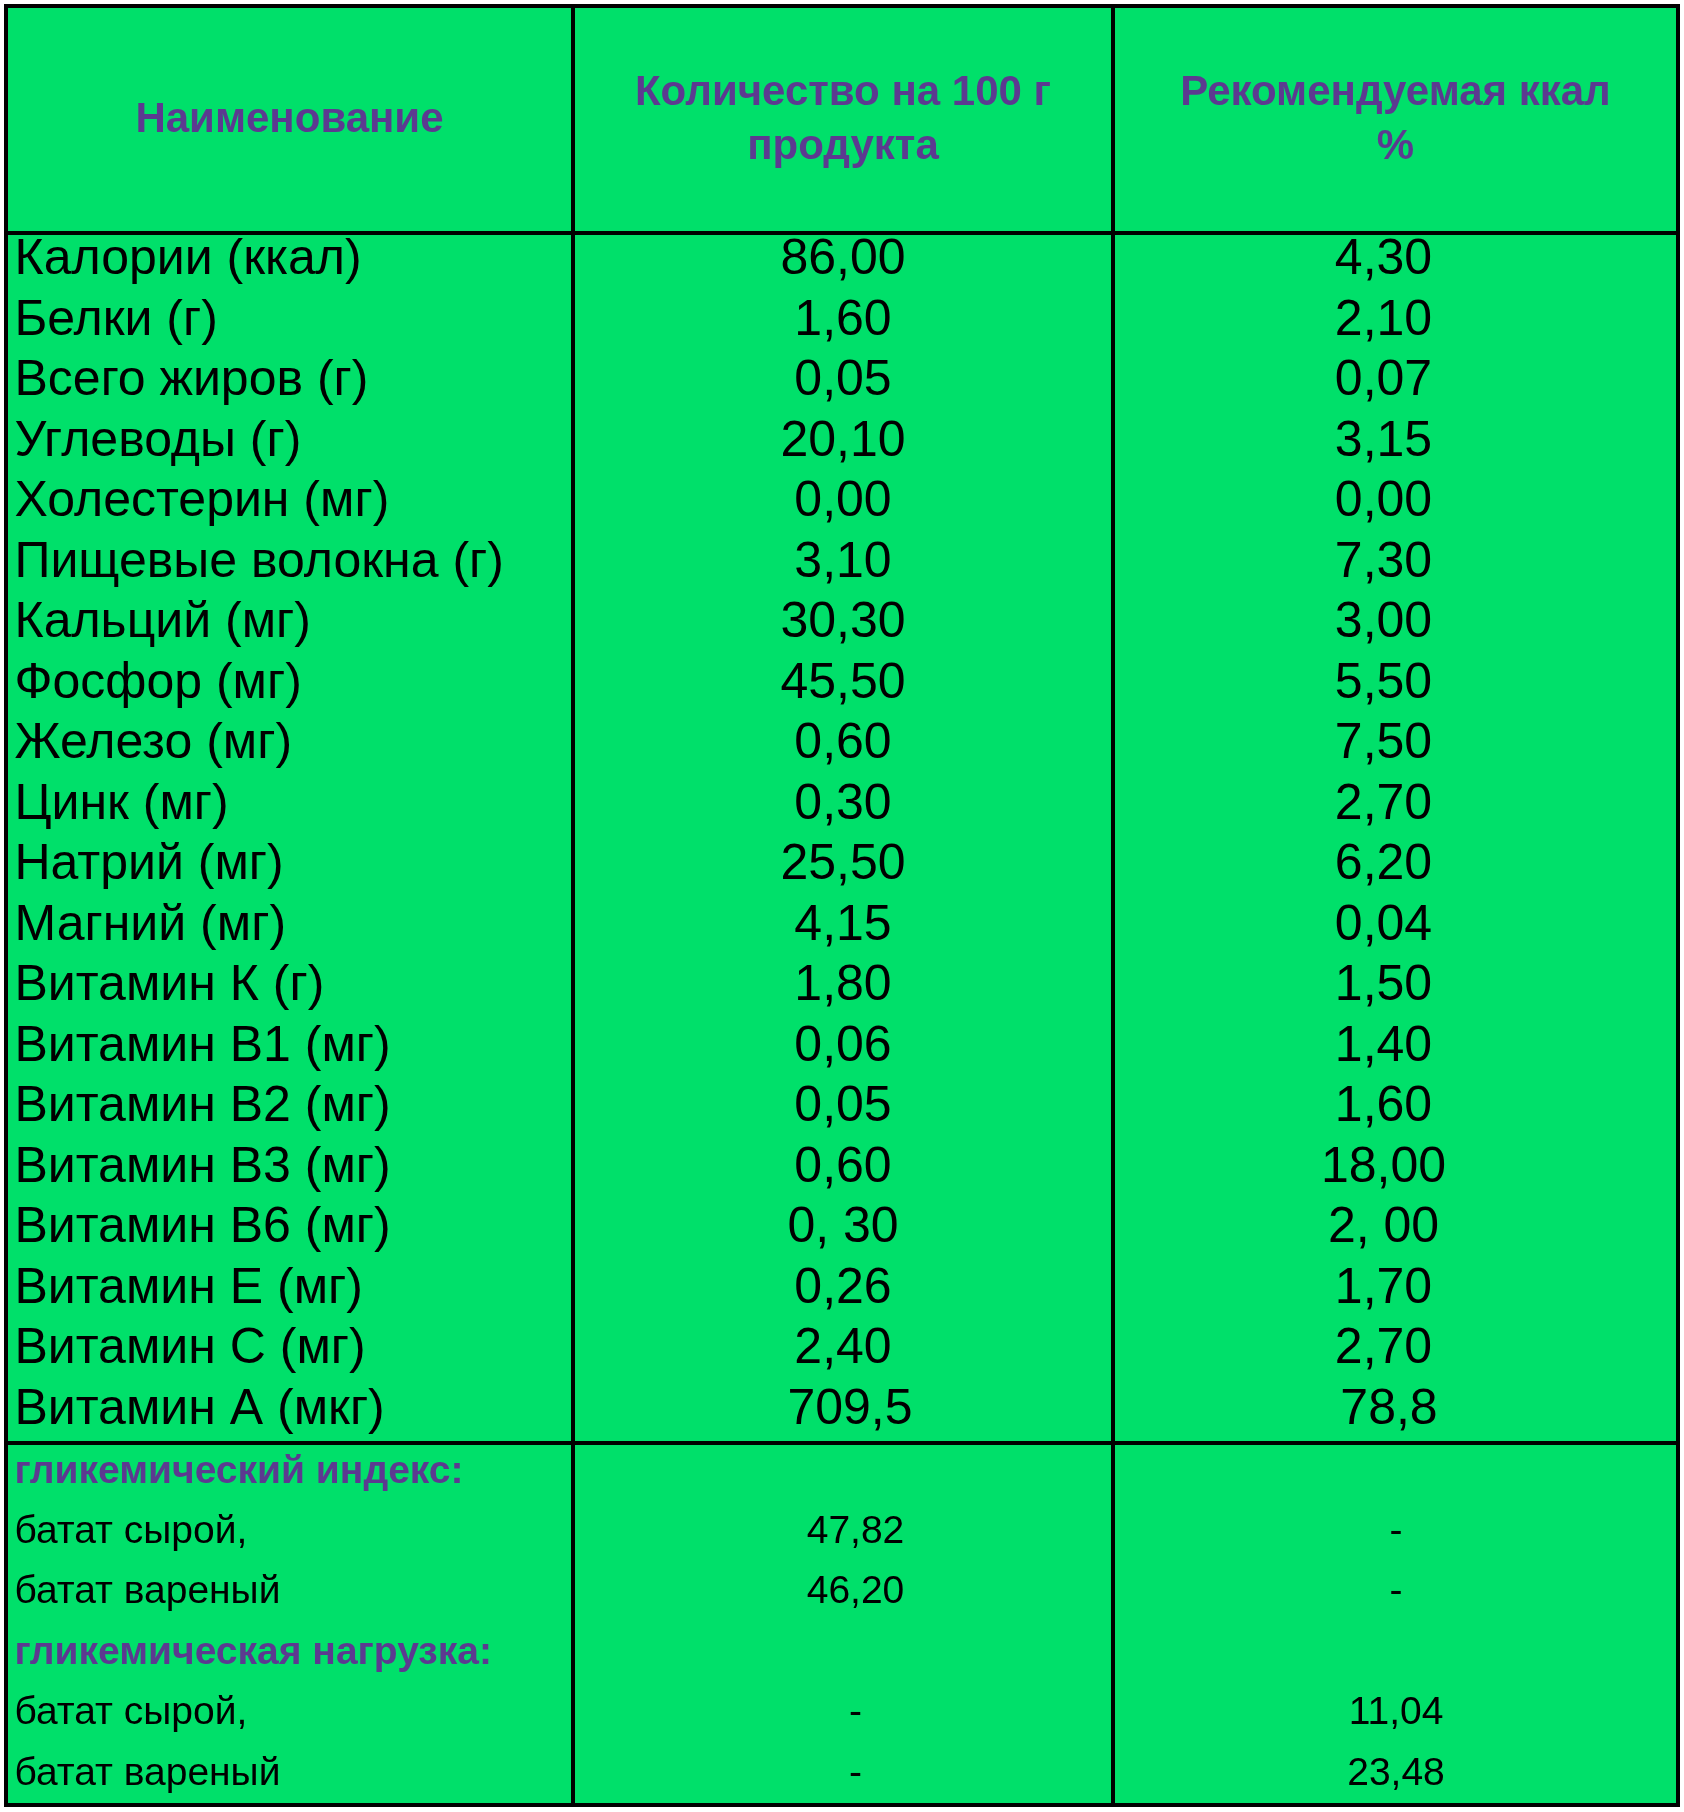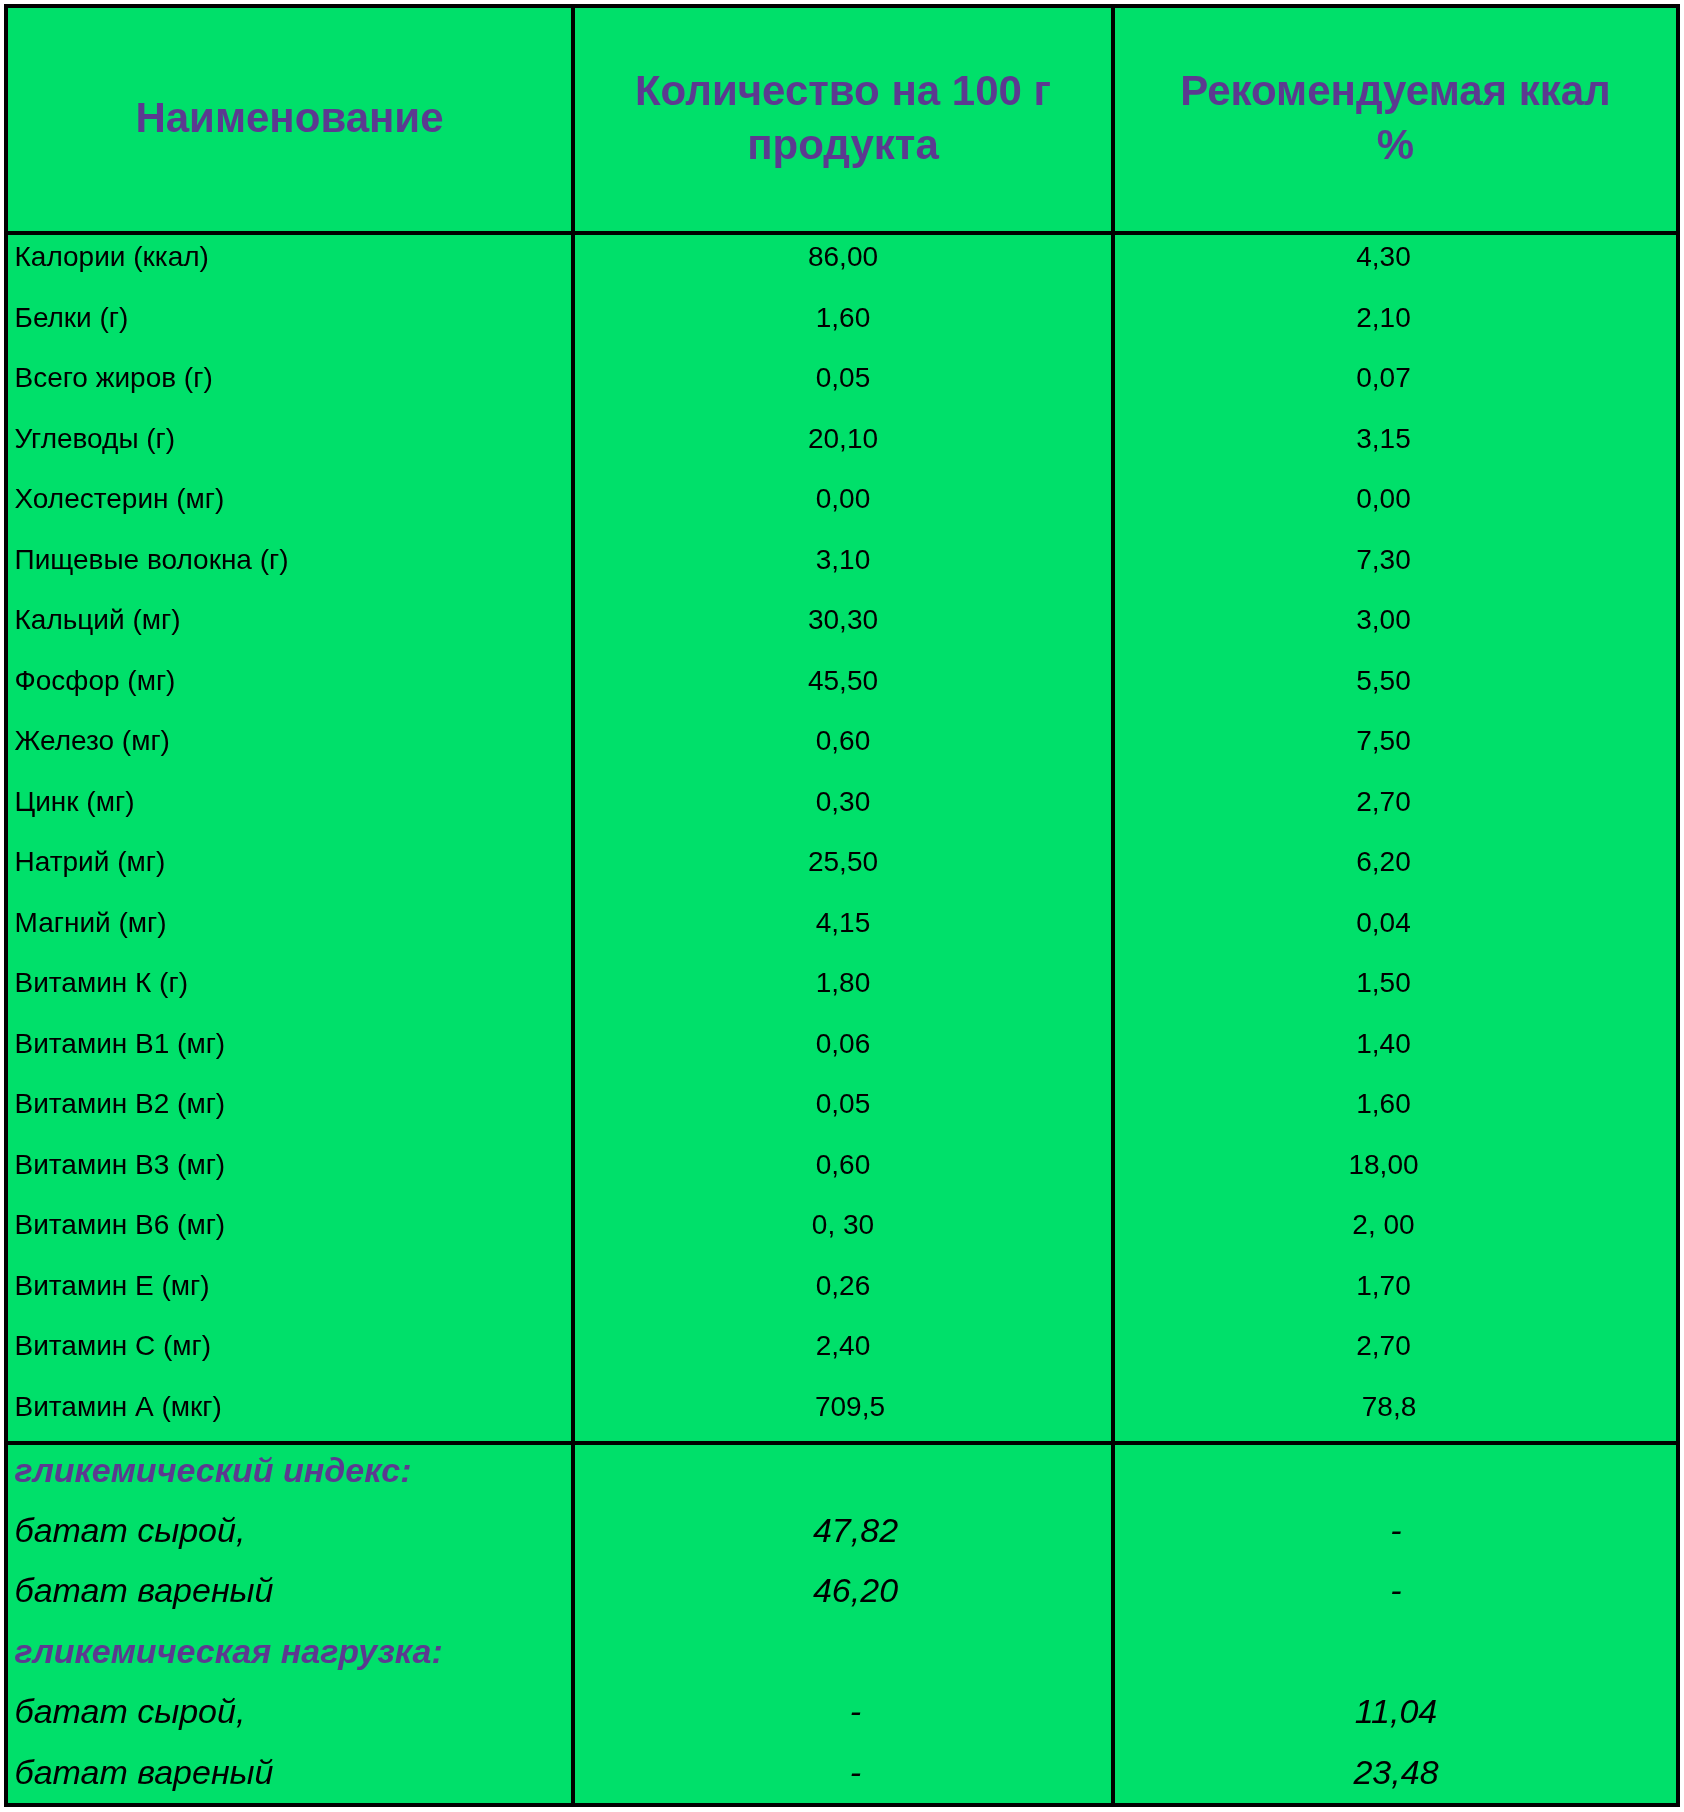--- a/index.html
+++ b/index.html
@@ -21,28 +21,28 @@
 .zhead{top:-4px;height:227px;}
 .zbody{top:219.3px;height:1211px;}
 .zglyc{top:1431.8px;height:364px;}
 .col{position:absolute;top:0;bottom:0;box-sizing:border-box;}
 .col1{left:0;width:563px;border-radius:7px;}
 .col2{left:567px;width:536px;}
 .col3{left:1107px;right:0;}
 .hcell{display:flex;flex-direction:column;align-items:center;justify-content:center;height:100%;
   font-weight:bold;color:var(--hdr);font-size:42px;line-height:53.5px;text-align:center;}
 .hline-txt{display:block;white-space:nowrap;}
-.r{height:60.5px;font-size:28px;color:var(--ink);line-height:60.5px;white-space:nowrap;}
+.r{height:60.5px;font-size:50px;color:var(--ink);line-height:60.5px;white-space:nowrap;}
 .r.name{text-align:left;padding-left:6.5px;}
 .r.num{text-align:center;}
 .col2 .num{}
 .col3 .num{padding-right:24px;}
 .col2 .num.shift{padding-left:14px;}
 .col3 .num.shift{padding-left:11px;}
-.gr{height:60.35px;font-size:34px;color:var(--ink);line-height:60.35px;white-space:nowrap;font-style:italic;}
+.gr{height:60.35px;font-size:39px;color:var(--ink);line-height:60.35px;white-space:nowrap;}
 .gr.name{text-align:left;padding-left:6.5px;}
 .gr.num{text-align:center;margin-left:25px;}
 .gr.gheading{font-weight:bold;color:var(--hdr);}
 </style>
 </head>
 <body>
 
 <div id="page">
 <div id="tablewrap">
 <div id="inner">

